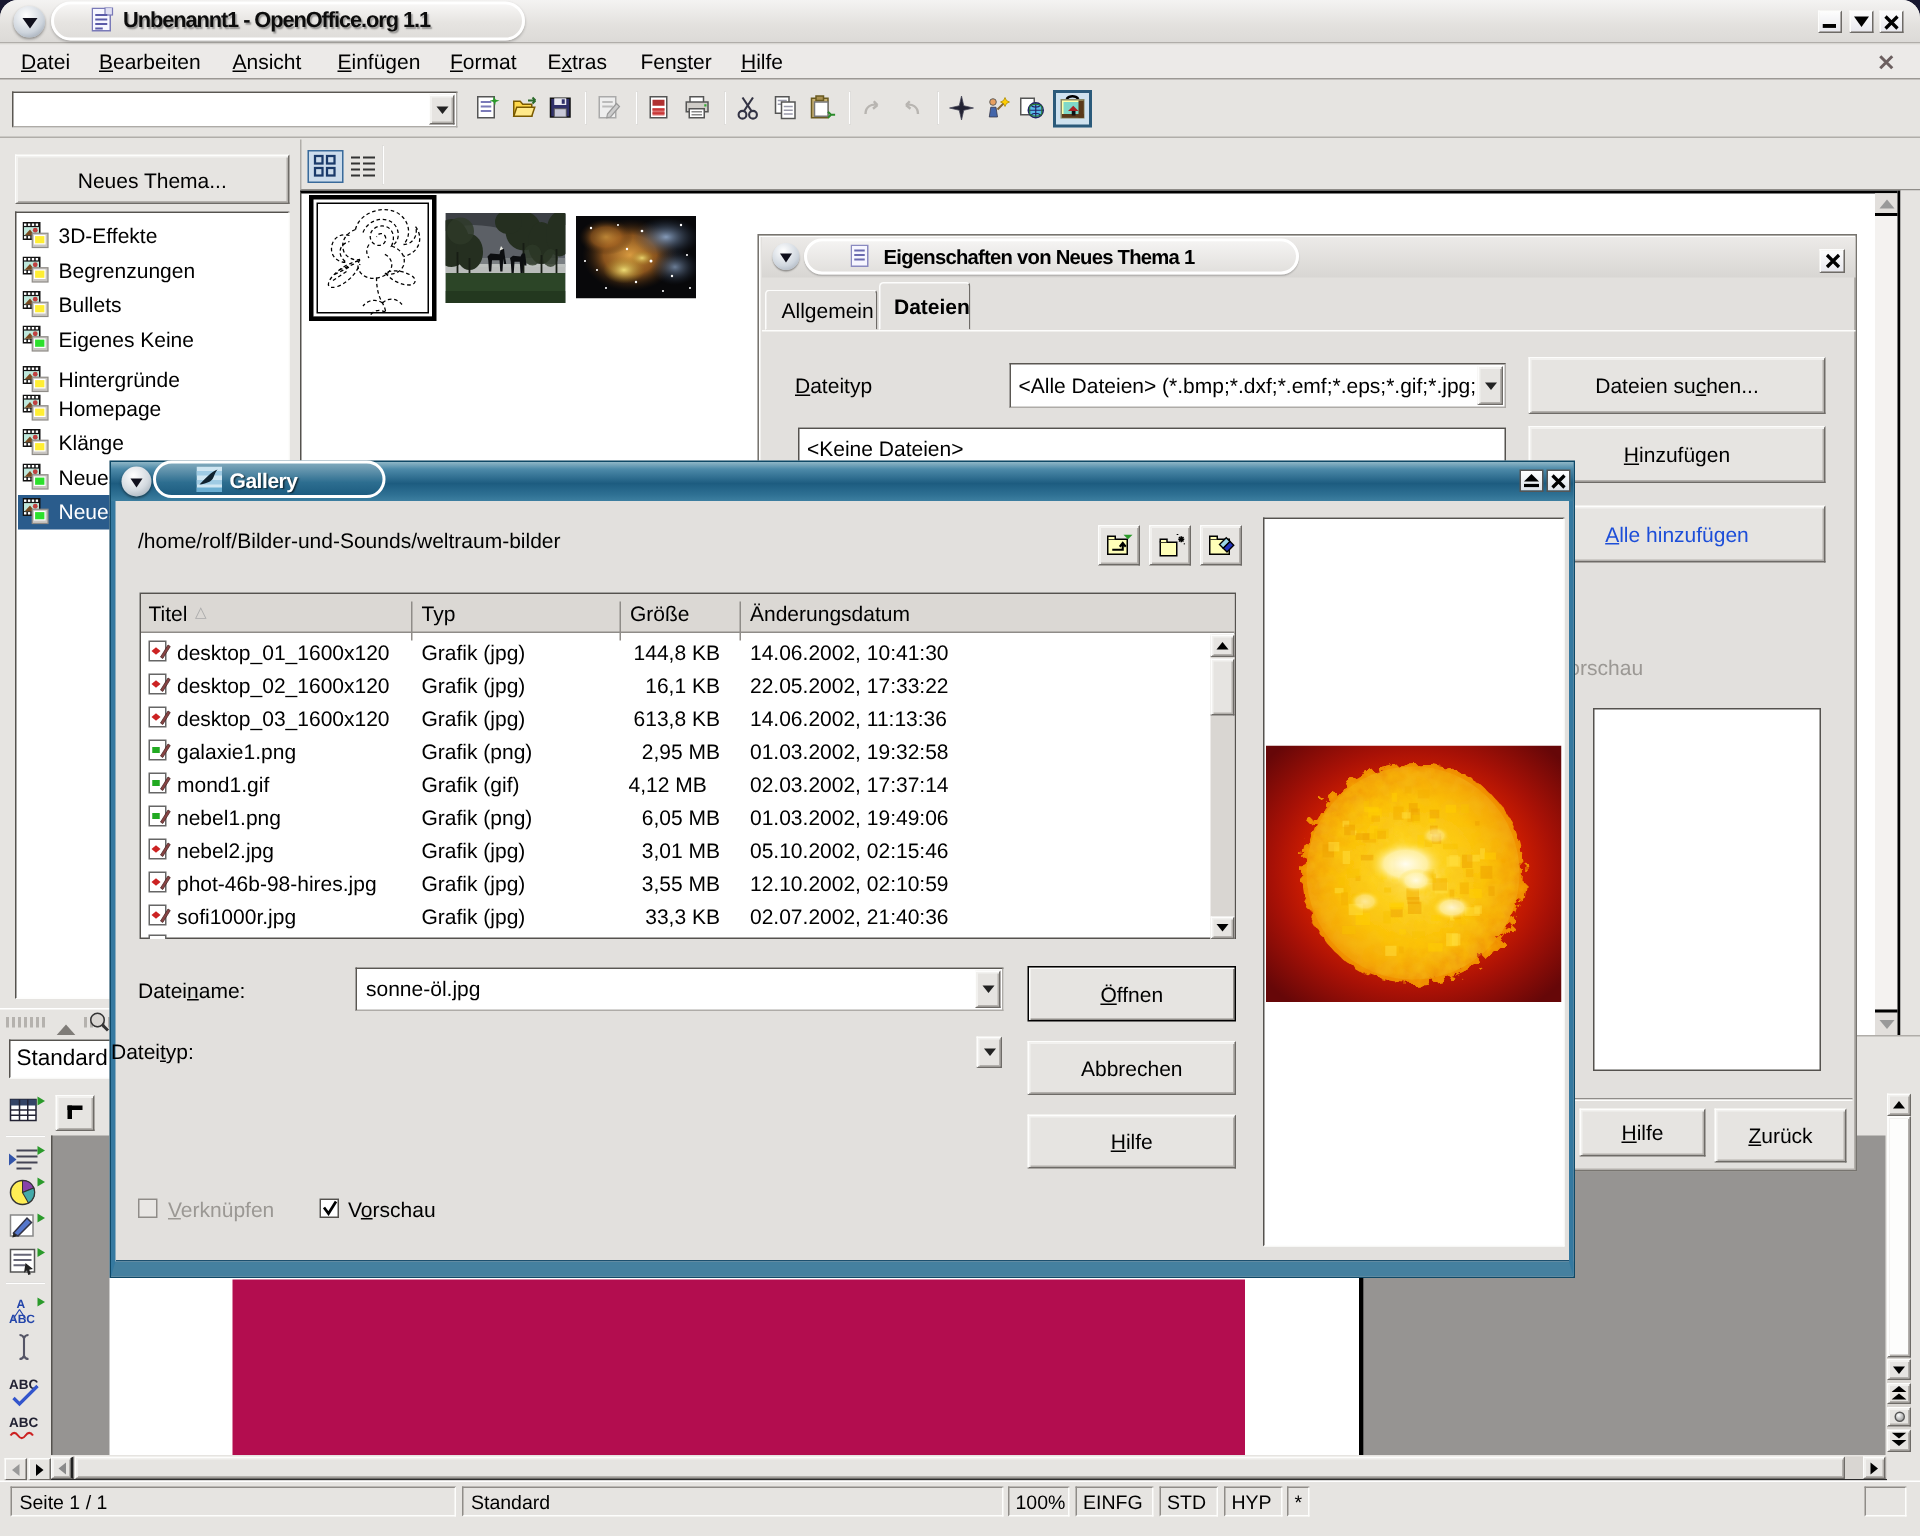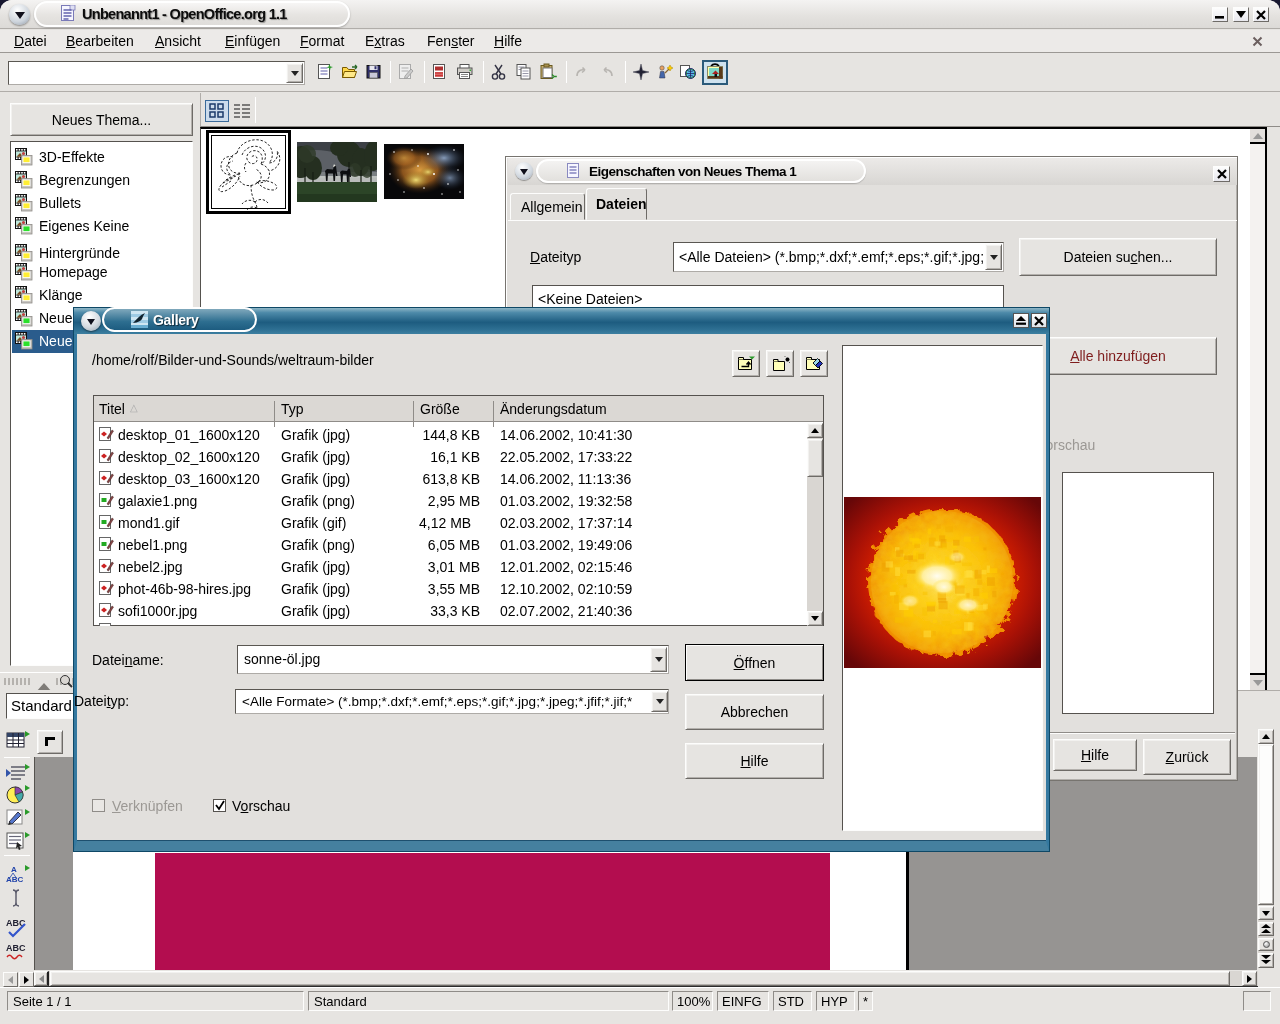--- a/index.html
+++ b/index.html
@@ -680,21 +680,24 @@
   <div class="abs" style="left:4px;top:36px;width:75px;height:27px;background:#e2e0dd;border:1px solid;border-color:#fdfdfc #6e6b67 transparent #fdfdfc;border-radius:3px 3px 0 0;padding:5px 0 0 10px;font-size:14px;">Allgemein</div>
   <div class="abs" style="left:80px;top:31px;width:61px;height:32px;background:#e2e0dd;border:1px solid;border-color:#fdfdfc #6e6b67 transparent #fdfdfc;border-radius:3px 3px 0 0;padding:7px 0 0 9px;font-size:14px;font-weight:bold;z-index:2;">Dateien</div>
   <div class="abs" style="left:2px;top:63px;width:729px;height:560px;border-top:1px solid #fdfdfc;"></div>
 
   <div class="abs" style="left:24px;top:92px;font-size:14px;"><u>D</u>ateityp</div>
   <div class="abs white-in" style="left:167px;top:85px;width:331px;height:30px;font-size:14px;padding:6px 0 0 5px;">&lt;Alle Dateien&gt; (*.bmp;*.dxf;*.emf;*.eps;*.gif;*.jpg;</div>
   <div class="abs raised2 ctr" style="left:479px;top:87px;width:17px;height:26px;">
       <div style="width:0;height:0;border:4px solid transparent;border-top:5px solid #222;margin-top:4px;"></div>
     </div>
   <div class="abs raised2 ctr" style="left:513px;top:81px;width:198px;height:38px;font-size:14px;">Dateien su<u>c</u>hen...</div>
-  <div class="abs raised2 ctr" style="left:513px;top:180px;width:198px;height:38px;font-size:14px;color:#7f1d1d;">
+  <div class="abs raised2 ctr" style="left:513px;top:127px;width:198px;height:38px;font-size:14px;">
+      <span><u>H</u>inzufügen</span>
+    </div>
+  <div class="abs raised2 ctr" style="left:513px;top:180px;width:198px;height:38px;font-size:14px;color:#1d4ed8;">
       <span><u>A</u>lle hinzufügen</span>
     </div>
   <div class="abs" style="left:26px;top:128px;width:472px;height:429px;background:#fff;border:1px solid #55524e;font-size:14px;padding:5px 0 0 5px;">&lt;Keine Dateien&gt;</div>
 
   <div class="abs" style="left:517px;top:280px;width:13px;height:13px;background:#fff;border:1px solid #777;"></div>
   <div class="abs" style="left:531px;top:280px;font-size:14px;color:#9b9894;">Vorschau</div>
   <div class="abs" style="left:556px;top:315px;width:152px;height:242px;background:#fff;border:1px solid #55524e;"></div>
 
   <div class="abs" style="left:4px;top:575px;width:725px;height:2px;border-top:1px solid #8f8c88;border-bottom:1px solid #fdfdfc;"></div>
   <div class="abs raised2 ctr" style="left:547px;top:582px;width:84px;height:32px;font-size:14px;">
@@ -831,21 +834,21 @@
       <span style="position:absolute;left:325px;top:141px;width:61px;text-align:right;font-size:14px;display:inline-block;">6,05 MB</span>
       <span style="position:absolute;left:406px;top:141px;font-size:14px;">01.03.2002, 19:49:06</span>
       <svg style="position:absolute;left:4px;top:162px;" width="16" height="16" viewBox="0 0 16 16">
         <rect x="1.5" y="1.5" width="11" height="13" fill="#fff" stroke="#666"></rect>
         <path d="M3 8 L6 5.5 L9 8 L6 10.5 Z" fill="#cc2222"></path>
         <path d="M9 12 L14 4 L15.5 5 L10.5 13 Z" fill="#884444" stroke="#442222" stroke-width="0.5"></path>
       </svg>
       <span style="position:absolute;left:24px;top:163px;font-size:14px;">nebel2.jpg</span>
       <span style="position:absolute;left:187px;top:163px;font-size:14px;">Grafik (jpg)</span>
       <span style="position:absolute;left:325px;top:163px;width:61px;text-align:right;font-size:14px;display:inline-block;">3,01 MB</span>
-      <span style="position:absolute;left:406px;top:163px;font-size:14px;">12.01.2002, 02:15:46</span>
+      <span style="position:absolute;left:406px;top:163px;font-size:14px;">05.10.2002, 02:15:46</span>
       <svg style="position:absolute;left:4px;top:184px;" width="16" height="16" viewBox="0 0 16 16">
         <rect x="1.5" y="1.5" width="11" height="13" fill="#fff" stroke="#666"></rect>
         <path d="M3 8 L6 5.5 L9 8 L6 10.5 Z" fill="#cc2222"></path>
         <path d="M9 12 L14 4 L15.5 5 L10.5 13 Z" fill="#884444" stroke="#442222" stroke-width="0.5"></path>
       </svg>
       <span style="position:absolute;left:24px;top:185px;font-size:14px;">phot-46b-98-hires.jpg</span>
       <span style="position:absolute;left:187px;top:185px;font-size:14px;">Grafik (jpg)</span>
       <span style="position:absolute;left:325px;top:185px;width:61px;text-align:right;font-size:14px;display:inline-block;">3,55 MB</span>
       <span style="position:absolute;left:406px;top:185px;font-size:14px;">12.10.2002, 02:10:59</span>
       <svg style="position:absolute;left:4px;top:206px;" width="16" height="16" viewBox="0 0 16 16">
@@ -870,21 +873,20 @@
         </div>
       </div>
     </div>
 
   <div class="abs" style="left:18px;top:344px;font-size:14px;">Datei<u>n</u>ame:</div>
   <div class="abs white-in" style="left:163px;top:337px;width:432px;height:29px;font-size:14px;padding:5px 0 0 6px;">sonne-öl.jpg</div>
   <div class="abs raised2 ctr" style="left:576px;top:339px;width:17px;height:25px;">
       <div style="width:0;height:0;border:4px solid transparent;border-top:5px solid #222;margin-top:4px;"></div>
     </div>
   <div class="abs" style="left:0;top:385px;font-size:14px;">Datei<u>t</u>yp:</div>
-  <div class="abs white-in" style="left:161px;top:381px;width:434px;height:25px;font-size:13.5px;padding:4px 0 0 6px;">&lt;Alle Formate&gt; (*.bmp;*.dxf;*.emf;*.eps;*.gif;*.jpg;*.jpeg;*.jfif;*.jif;*</div>
   <div class="abs raised2 ctr" style="left:577px;top:383px;width:17px;height:21px;">
       <div style="width:0;height:0;border:4px solid transparent;border-top:5px solid #222;margin-top:4px;"></div>
     </div>
 
   <div class="abs ctr" style="left:611px;top:336px;width:139px;height:37px;background:#e6e4e1;border:1px solid #000;box-shadow:inset 1px 1px 0 #fdfdfc, inset -1px -1px 0 #8f8c88;font-size:14px;">
       <span><u>Ö</u>ffnen</span>
     </div>
   <div class="abs raised2 ctr" style="left:611px;top:386px;width:139px;height:36px;font-size:14px;">Abbrechen</div>
   <div class="abs raised2 ctr" style="left:611px;top:435px;width:139px;height:36px;font-size:14px;">
       <span><u>H</u>ilfe</span>

